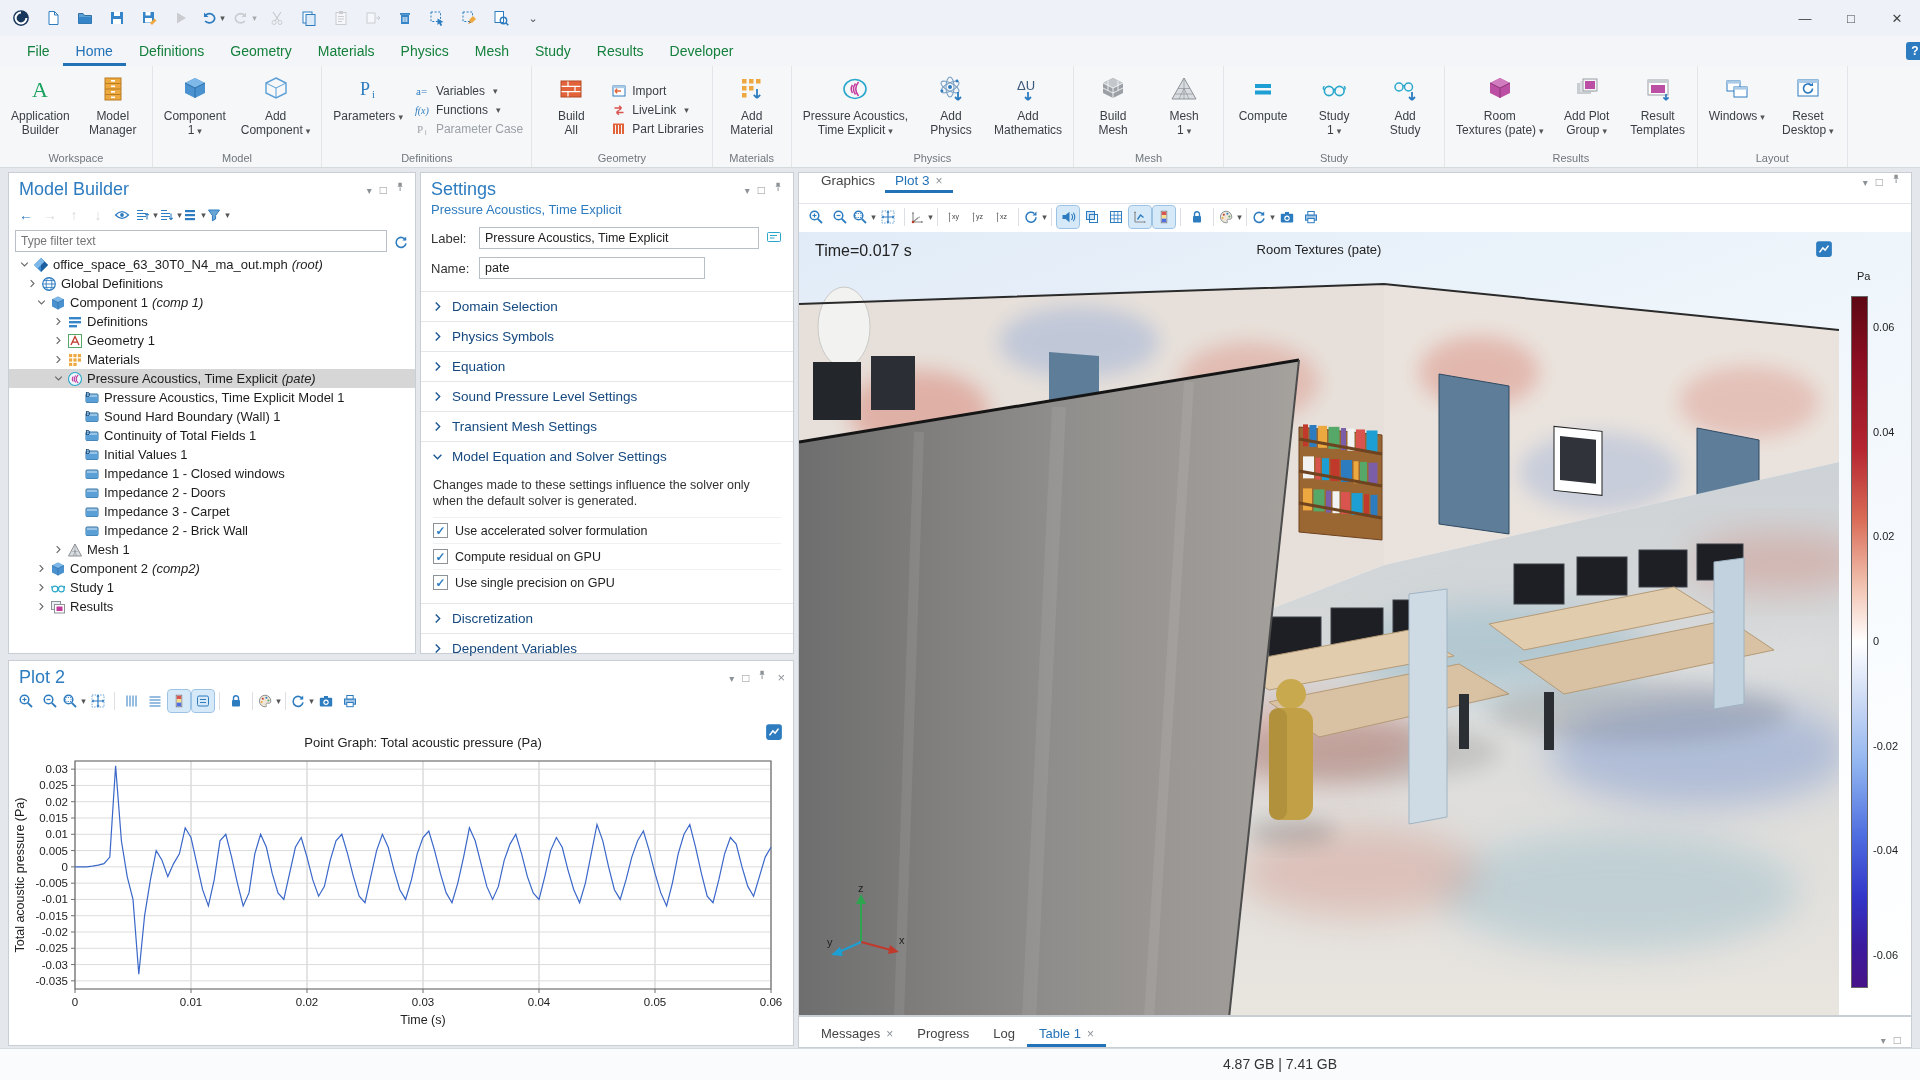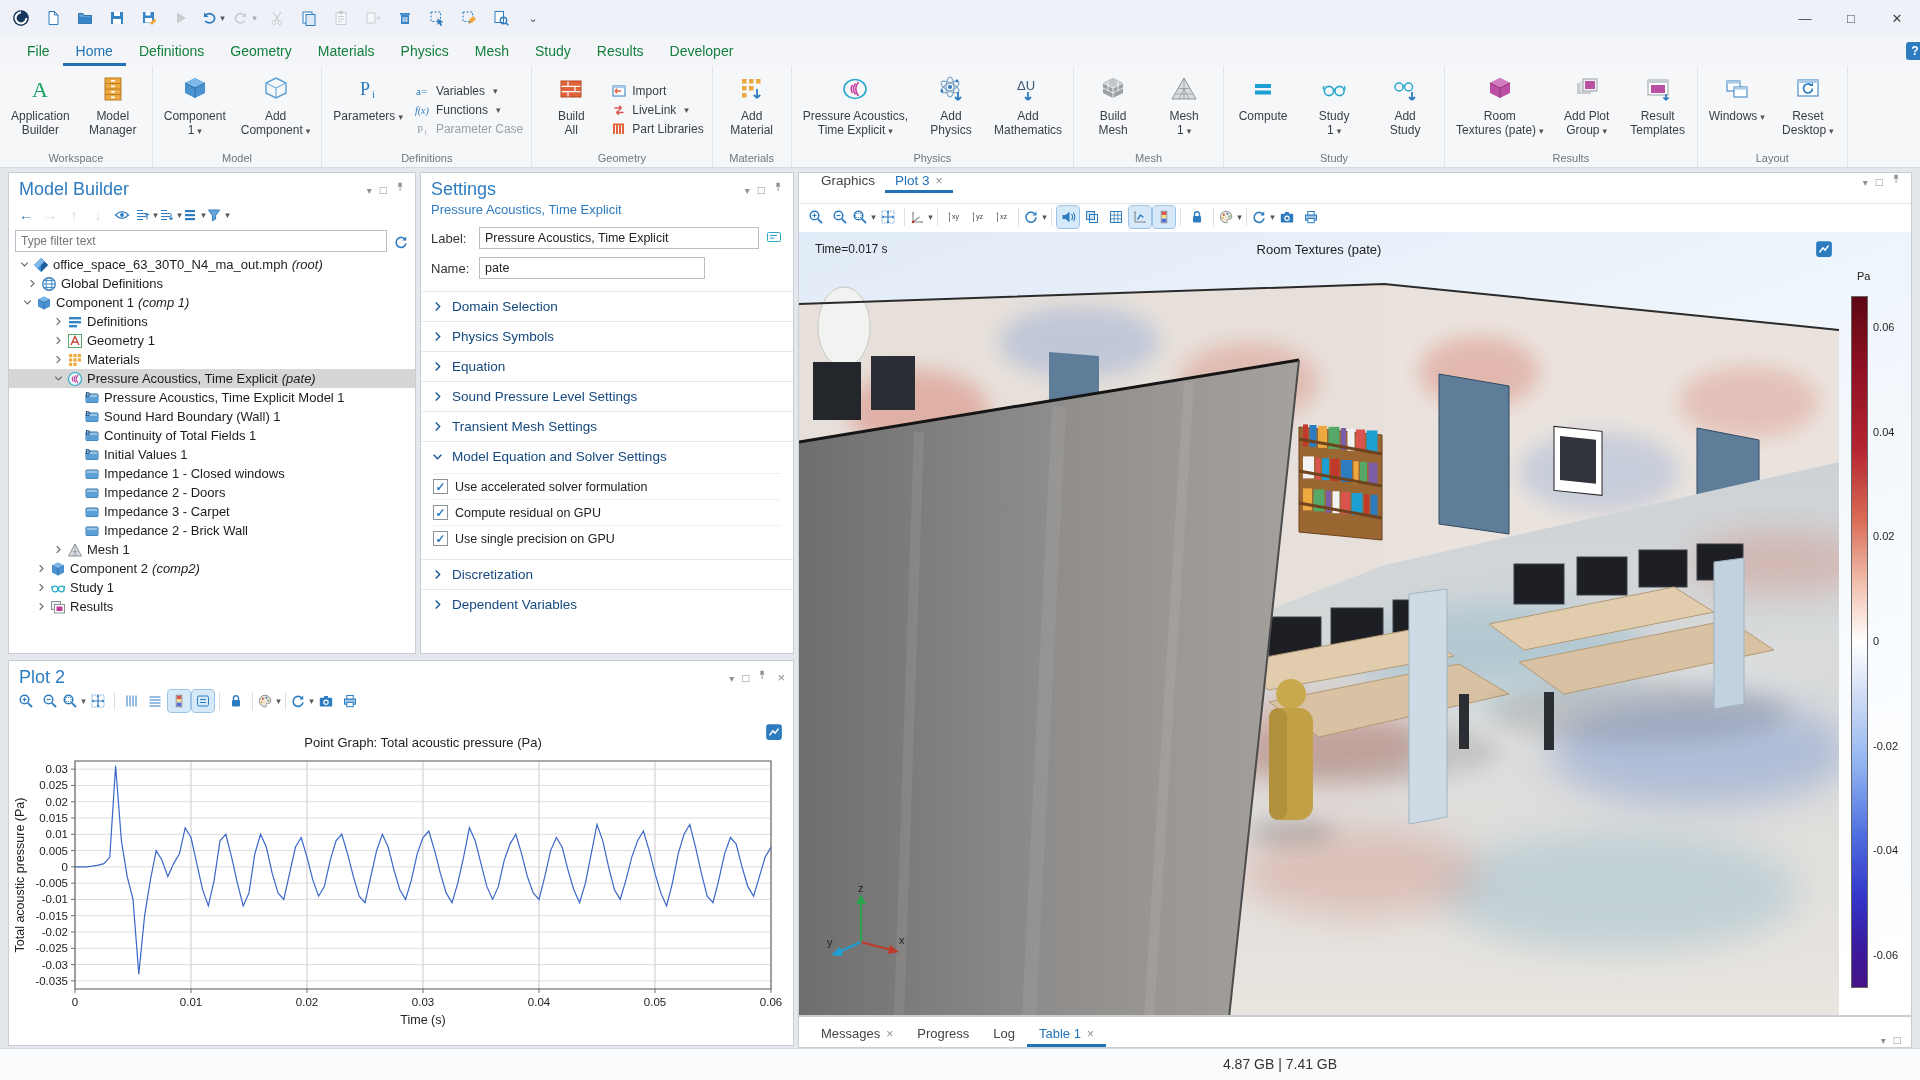--- a/index.html
+++ b/index.html
@@ -84,21 +84,21 @@
           justify-content:center;color:#2e7cc0;font-size:12px;font-weight:bold;}
 
   
   #graphics{background:#fff;}
   #gtabs{display:flex;align-items:flex-start;height:30px;padding-left:12px;border-bottom:1px solid #e2e5e9;}
   .gtab{display:flex;align-items:center;gap:6px;padding:0 10px 5px 10px;font-size:13.5px;color:#444;}
   .gtab.active{color:#2272b8;border-bottom:3px solid #2272b8;padding-bottom:2px;}
   .tabx{color:#8d9297;font-size:12px;}
   #gcontent{position:absolute;left:0;top:59px;right:0;bottom:0;
             background:linear-gradient(160deg,#e1ebf7 0%,#eef5fb 35%,#fbfdff 75%,#ffffff 100%);overflow:hidden;}
-  #time-label{position:absolute;left:16px;top:10px;font-size:12px;color:#222;}
+  #time-label{position:absolute;left:16px;top:10px;font-size:16px;color:#222;}
   #gplot-title{position:absolute;left:0;width:1040px;text-align:center;top:10px;font-size:13px;color:#222;}
   #gbadge{position:absolute;right:78px;top:8px;}
   #colorbar{position:absolute;left:1052px;top:38px;width:60px;height:730px;font-size:11px;color:#222;}
   #cbunit{position:absolute;left:6px;top:0;}
   #cbbar{position:absolute;left:0px;top:26px;width:15px;height:690px;border:1px solid #666;
          background:linear-gradient(to bottom,#5d0713 0%,#8e0f22 10%,#b52531 22%,#d96a55 32%,#f2c4b2 42%,
          #ffffff 50%,#cfdcf5 58%,#8fb3f0 68%,#4f6ee0 78%,#3336c9 87%,#3a1b9e 94%,#471388 100%);}
   .cbtick{position:absolute;left:22px;transform:translateY(-50%);}
   #triad{position:absolute;left:26px;top:652px;}
 
@@ -842,21 +842,21 @@
           <span class="ic">
             <svg width="16" height="16" viewBox="0 0 16 16" fill="none">
               <circle cx="8" cy="8" r="6.3" stroke="#2e7cc0" stroke-width="1.2"></circle>
               <ellipse cx="8" cy="8" rx="2.9" ry="6.3" stroke="#2e7cc0" stroke-width=".9"></ellipse>
               <path d="M1.7 8h12.6M3 4.6h10M3 11.4h10" stroke="#2e7cc0" stroke-width=".9"></path>
             </svg>
           </span>
         </span>
         <span class="tlabel">Global Definitions</span>
       </div>
-      <div class="trow" style="padding-left: 11px;">
+      <div class="trow" style="padding-left: 25px;">
         <span class="texp">
           <svg width="11" height="11" viewBox="0 0 15 15">
             <path d="M3 5l4.5 4.5L12 5" stroke="#666" stroke-width="1.5" fill="none"></path>
           </svg>
         </span>
         <span class="ticon">
           <span class="ic">
             <svg width="16" height="16" viewBox="0 0 16 16" fill="none">
               <path d="M8 1.5 14 4.5v7L8 14.5 2 11.5v-7z" fill="#4a92cf"></path>
               <path d="M8 1.5 14 4.5 8 7.5 2 4.5z" fill="#7db8e8"></path>
@@ -1195,20 +1195,21 @@
       <div class="sect">
         <div class="secthead">
           <span class="chv">
             <svg width="13" height="13" viewBox="0 0 15 15">
               <path d="M3 5.5l4.5 4.5L12 5.5" stroke="#1a5794" stroke-width="1.6" fill="none"></path>
             </svg>
           </span>
           <span>Model Equation and Solver Settings</span>
         </div>
         <div class="sectbody">
+          <div class="note">Changes made to these settings influence the solver only when the default solver is generated.</div>
           <div class="chkrow">
             <span class="chkbox">✓</span>
             <span>Use accelerated solver formulation</span>
           </div>
           <div class="chkrow">
             <span class="chkbox">✓</span>
             <span>Compute residual on GPU</span>
           </div>
           <div class="chkrow">
             <span class="chkbox">✓</span>

